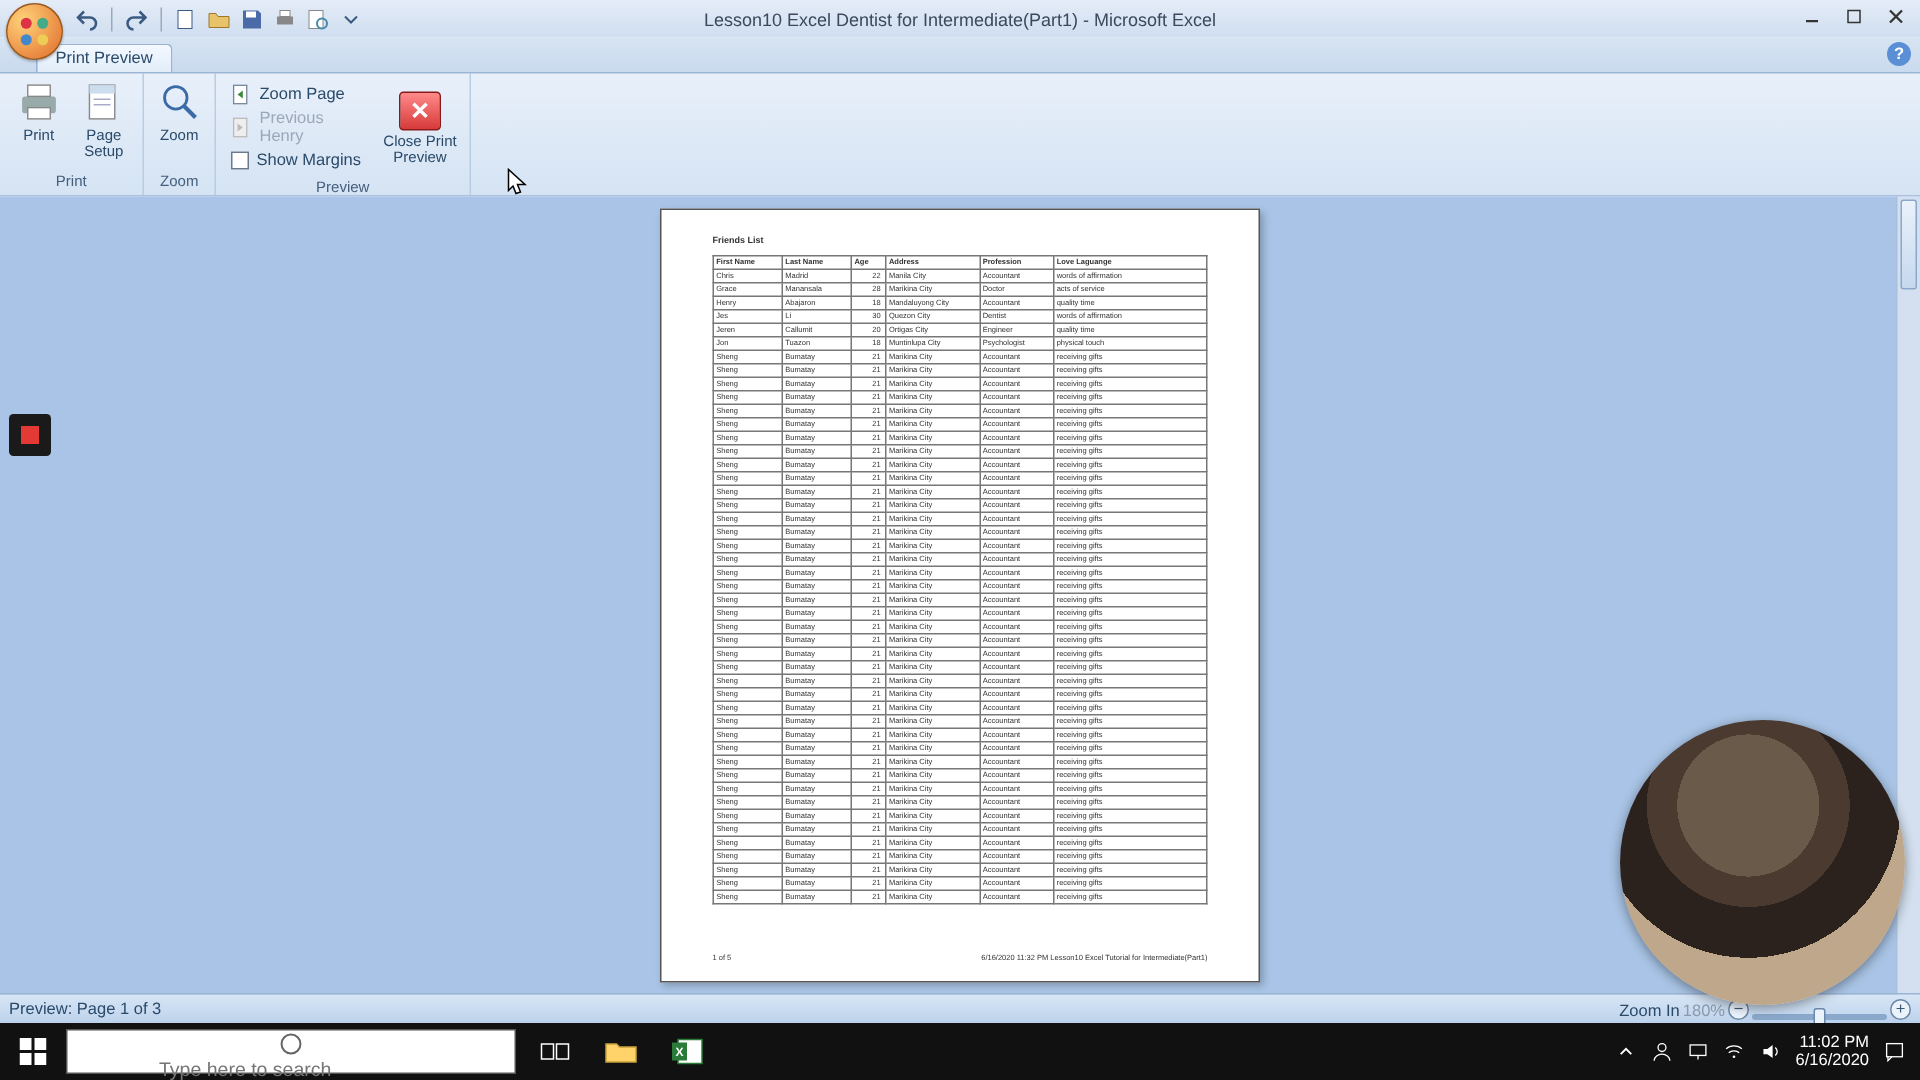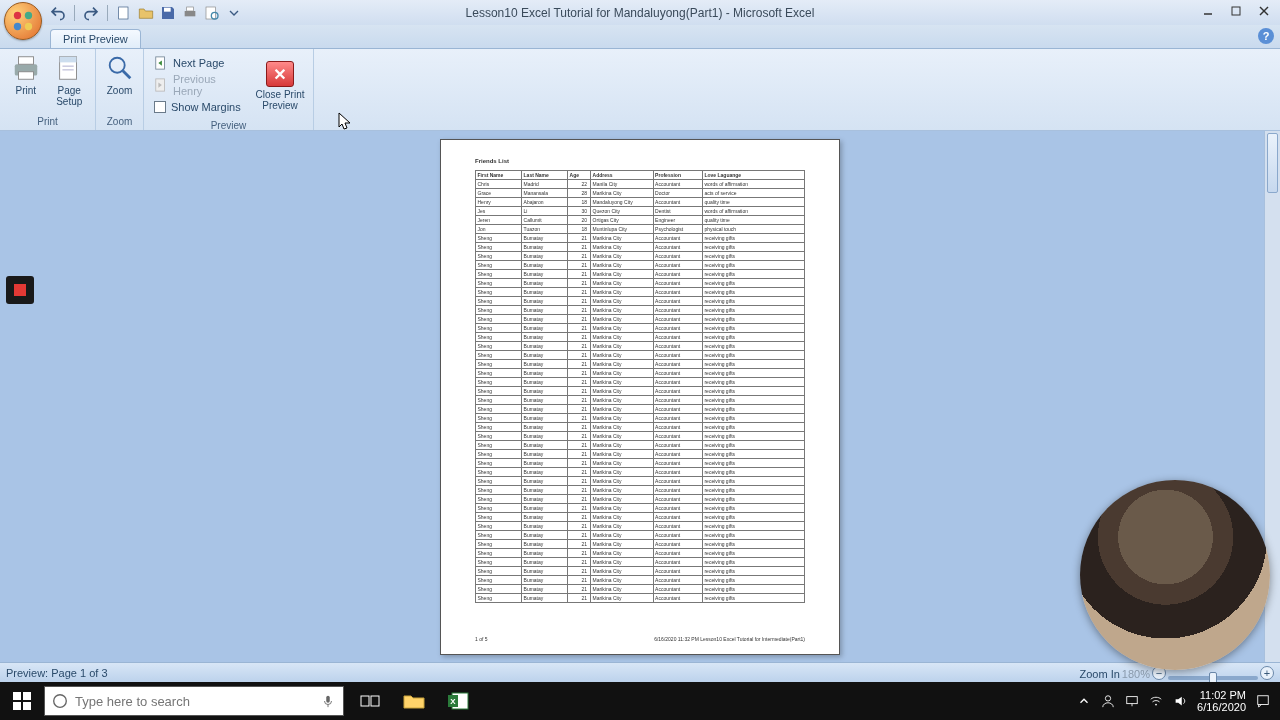--- a/index.html
+++ b/index.html
@@ -10,21 +10,21 @@
 .office-btn { width: 38px; height: 38px; border-radius: 50%; background: radial-gradient(circle at 30% 30%, #ffd27a,#e06a2a); position: absolute; top: 2px; left: 4px; border: 1px solid #9a5a1e; box-shadow: 0 1px 2px rgba(0,0,0,.3); z-index: 5; display:flex; align-items:center; justify-content:center; }
 .office-btn svg { width:22px; height:22px; }
 .qat { margin-left: 50px; display: flex; gap: 6px; align-items: center; height: 100%; }
 .qat .qicon { width: 16px; height: 16px; color:#3b5a82; }
 .qat-sep { width:1px; height:16px; background:#9ab; margin:0 2px; }
 .title-text { position:absolute; left:0; right:0; text-align:center; font-size:12px; color:#3a4a5a; pointer-events:none; }
 .win-controls { position:absolute; right:2px; top:2px; display:flex; }
 .win-controls div { width:28px; height:18px; display:flex; align-items:center; justify-content:center; color:#333; }
 
 
-.tabrow { height: 24px; background: linear-gradient(#d7e4f2,#c9daee); border-bottom:1px solid #9ab5d4; display:flex; align-items:flex-end; padding-left:50px; position:relative; }
+.tabrow { height: 24px; background: linear-gradient(#d7e4f2,#c9daee); border-bottom:1px solid #9ab5d4; display:flex; align-items:flex-end; padding-left:24px; position:relative; }
 .tab { background: linear-gradient(#f4f9ff,#e1edf9); border:1px solid #9ab5d4; border-bottom:none; border-radius:4px 4px 0 0; padding:3px 12px 3px 12px; font-size:11px; color:#2a4a6a; }
 .help-btn { position:absolute; right:6px; top:3px; width:16px; height:16px; border-radius:50%; background:#5a8fd6; color:#fff; font-size:11px; font-weight:bold; display:flex; align-items:center; justify-content:center; }
 
 
 .ribbon { height: 82px; background: linear-gradient(#e8f0fa,#d5e3f3); border-bottom:1px solid #a8c0dd; display:flex; }
 .ribbon-group { border-right:1px solid #b8cde4; display:flex; flex-direction:column; justify-content:space-between; padding-bottom:2px; }
 .ribbon-group-body { display:flex; align-items:flex-start; padding:2px 4px 0 4px; flex:1; }
 .ribbon-group-label { text-align:center; font-size:10px; color:#45607e; padding:1px 0; }
 .big-btn { display:flex; flex-direction:column; align-items:center; justify-content:flex-start; width:48px; padding-top:2px; cursor:default; }
 .big-btn-label { font-size:10px; color:#2a4a6a; text-align:center; line-height:11px; margin-top:2px; }
@@ -54,21 +54,21 @@
 .statusbar { position:absolute; left:0; right:0; bottom:38px; height:20px; background:linear-gradient(#d8e6f6,#bcd2ec); border-top:1px solid #9ab5d4; display:flex; align-items:center; padding:0 6px; font-size:11px; color:#2a4a6a; }
 .status-right { margin-left:auto; display:flex; align-items:flex-end; gap:2px; }
 .zoom-slider { width:90px; height:4px; background:#8aa8cc; position:relative; border-radius:2px; }
 .zoom-slider::after { content:""; position:absolute; left:45%; top:-4px; width:6px; height:12px; background:#eaf2fb; border:1px solid #6a88aa; border-radius:2px; }
 .zoom-btn { width:14px; height:14px; border:1px solid #6a88aa; border-radius:7px; display:flex; align-items:center; justify-content:center; font-size:11px; color:#3a5a7a; background:#eaf2fb; }
 
 
 .taskbar { position:absolute; left:0; right:0; bottom:0; height:38px; background:#111; display:flex; align-items:center; }
 .start-btn { width:44px; height:38px; display:flex; align-items:center; justify-content:center; }
 .start-btn svg { width:18px; height:18px; }
-.searchbox { height:30px; width:300px; background:#fff; border:1px solid #555; display:flex; align-items:center; margin-left:0; }
+.searchbox { height:30px; width:300px; background:#fff; border:1px solid #555; display:flex; align-items:center; margin-left:0;flex-direction:column; }
 .searchbox .cortana { width:30px; display:flex; align-items:center; justify-content:center; }
 .searchbox input { border:none; outline:none; flex:1; font-size:13px; color:#555; background:transparent; }
 .searchbox .mic { width:30px; display:flex; align-items:center; justify-content:center; color:#555; }
 .task-icons { display:flex; align-items:center; gap:0; margin-left:4px; }
 .task-icons .ticon { width:44px; height:38px; display:flex; align-items:center; justify-content:center; }
 .tray { margin-left:auto; display:flex; align-items:center; gap:10px; padding-right:10px; color:#fff; font-size:11px; }
 .tray svg { width:14px; height:14px; color:#fff; }
 .tray .clock { text-align:right; line-height:12px; font-size:11px; }
 .red-dot { position:absolute; left:6px; top:276px; width:28px; height:28px; background:#1a1a1a; border-radius:3px; display:flex; align-items:center; justify-content:center; }
 .red-dot::after { content:""; width:12px; height:12px; background:#e53935; }
@@ -113,21 +113,21 @@
         <rect x="7" y="3" width="10" height="6" fill="#fff" stroke="#888"></rect>
       </svg>
     <svg class="qicon" viewBox="0 0 24 24">
         <rect x="3" y="3" width="14" height="18" fill="#fff" stroke="#888"></rect>
         <circle cx="16" cy="16" r="5" fill="none" stroke="#48a" stroke-width="2"></circle>
       </svg>
     <svg class="qicon" viewBox="0 0 24 24">
         <path d="M6 9l6 6 6-6" fill="none" stroke="currentColor" stroke-width="2"></path>
       </svg>
   </div>
-  <div class="title-text">Lesson10 Excel Tutorial for Mandaluyong(Part1) - Microsoft Excel</div>
+  <div class="title-text">Lesson10 Excel Dentist for Intermediate(Part1) - Microsoft Excel</div>
   <div class="win-controls">
     <div>
         <svg width="12" height="12" viewBox="0 0 12 12">
           <line x1="2" y1="9" x2="10" y2="9" stroke="#333" stroke-width="1.5"></line>
         </svg>
       </div>
     <div>
         <svg width="12" height="12" viewBox="0 0 12 12">
           <rect x="2" y="2" width="8" height="8" fill="none" stroke="#333"></rect>
         </svg>
@@ -185,21 +185,21 @@
   </div>
 
   <div class="ribbon-group" style="width:170px">
     <div class="ribbon-group-body" style="align-items:center">
       <div class="small-btn-col">
         <div class="small-btn">
           <svg class="sicon" viewBox="0 0 16 16">
               <rect x="2" y="1" width="10" height="14" fill="#fff" stroke="#789"></rect>
               <path d="M5 8l4-3v6z" fill="#3a8a3a"></path>
             </svg>
-          <span>Next Page</span>
+          <span>Zoom Page</span>
         </div>
         <div class="small-btn disabled">
           <svg class="sicon" viewBox="0 0 16 16">
               <rect x="2" y="1" width="10" height="14" fill="#eee" stroke="#bbb"></rect>
               <path d="M9 8l-4-3v6z" fill="#bbb"></path>
             </svg>
           <span>Previous Henry</span>
         </div>
         <div class="small-btn">
           <span class="chk"></span>

